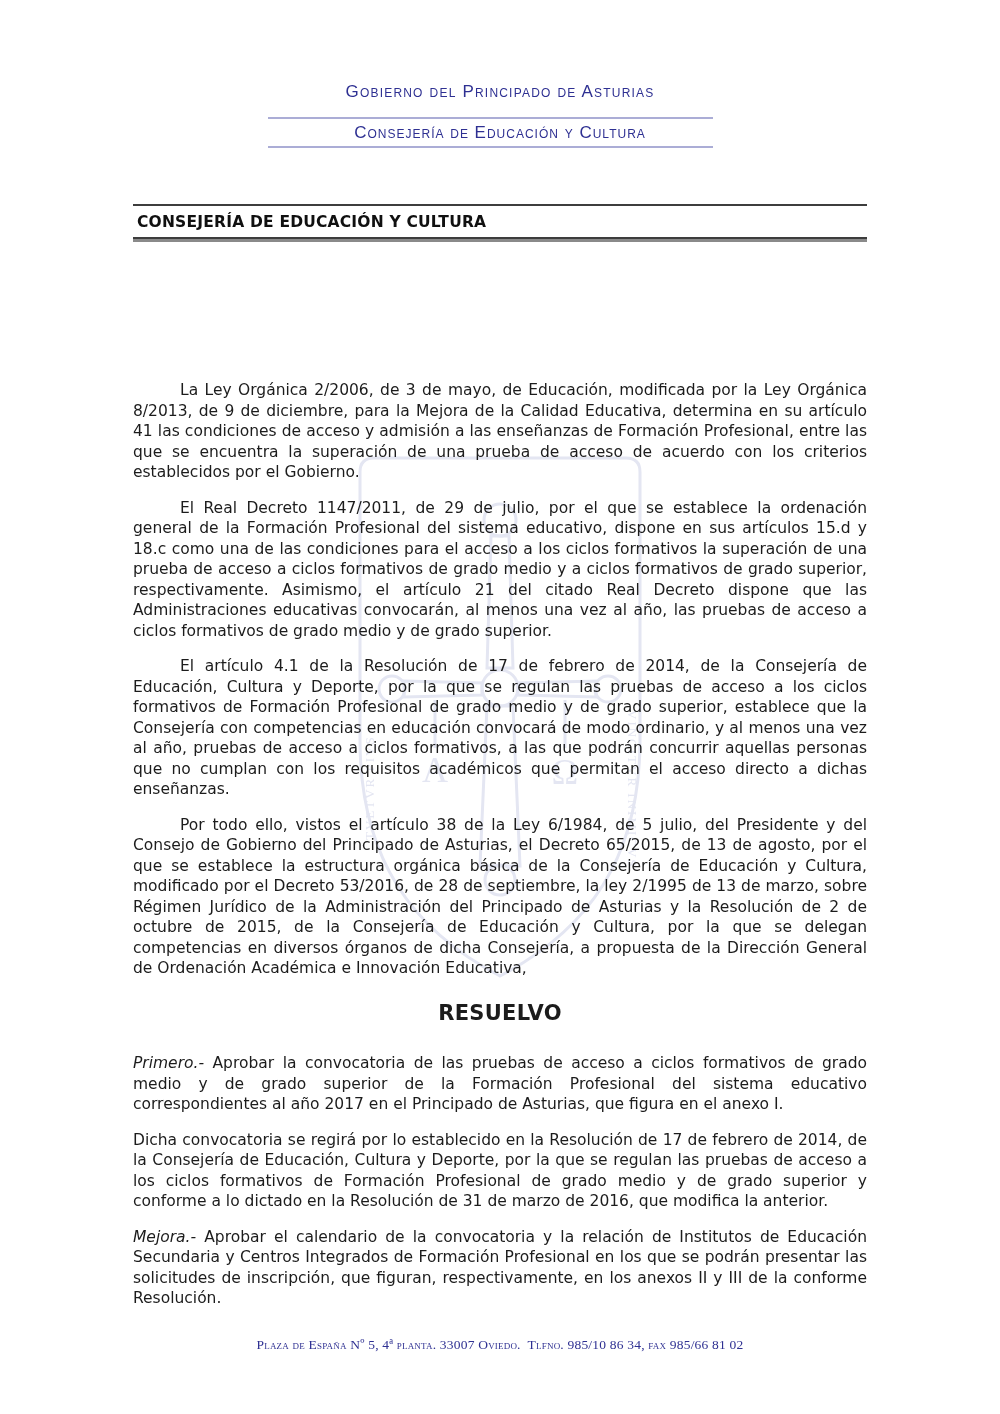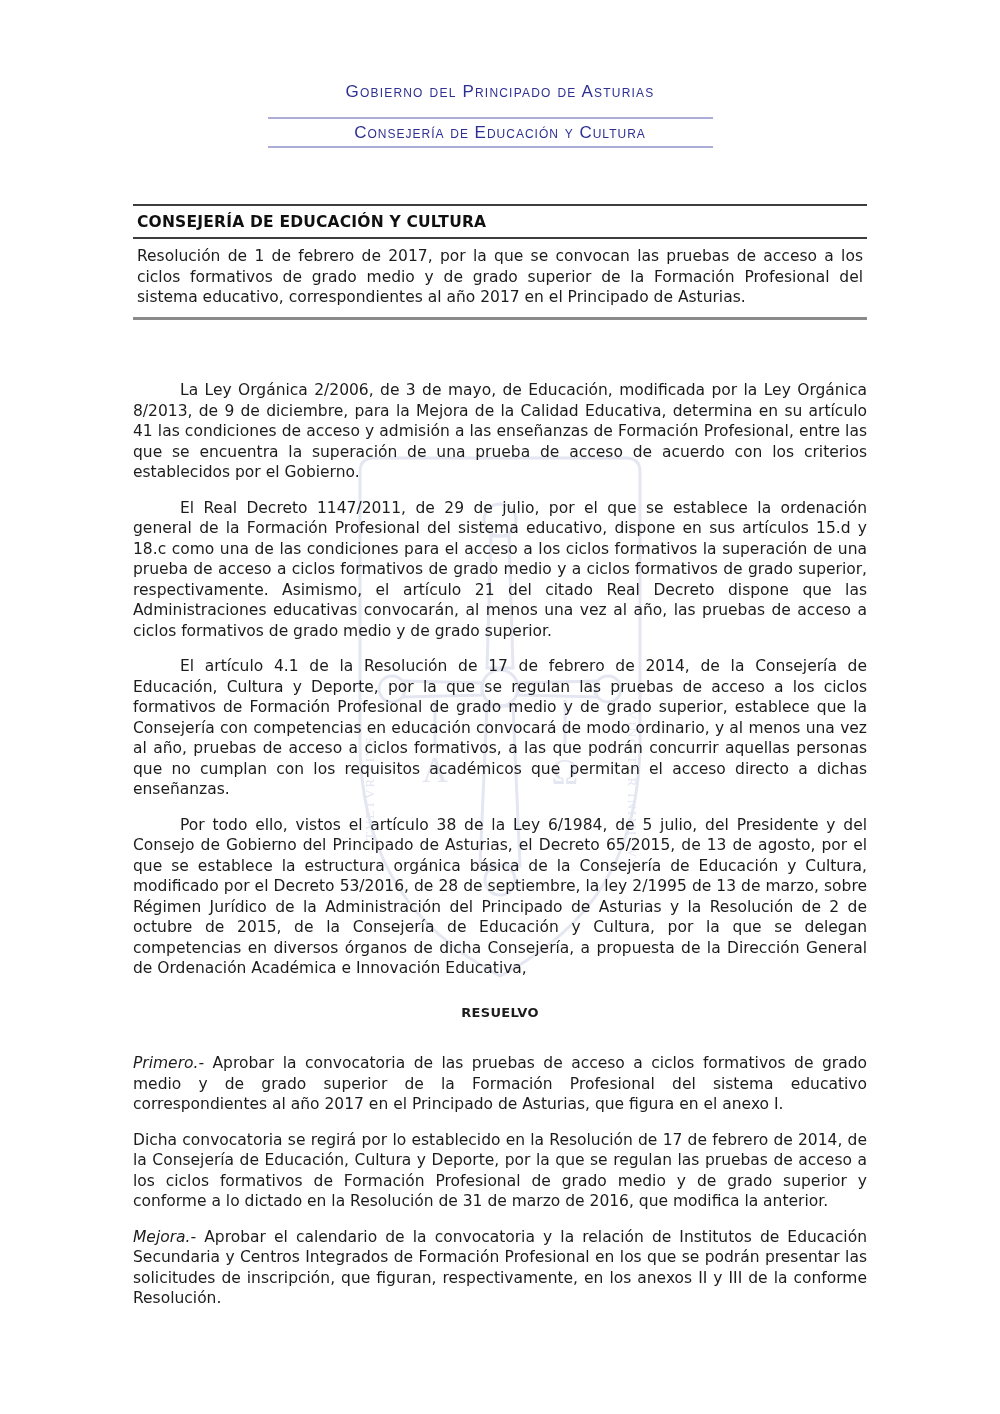--- a/index.html
+++ b/index.html
@@ -74,21 +74,21 @@
   }
   p.preamble{
     margin:0 0 15px 0;
     text-align:justify;
     text-indent:47px;
   }
   .resuelvo{
     margin:24px 0 30px 0;
     text-align:center;
     font-weight:bold;
-    font-size:13px;
+    font-size:21px;
     letter-spacing:.3px;
   }
   p.resolution{
     margin:8px 0 15px 0;
     text-align:justify;
   }
   p.resolution .lead{font-style:italic;}
   
   .page-footer{
     position:absolute;left:0;top:1337px;width:1000px;
@@ -129,30 +129,30 @@
     <g fill="#e4e6f2" font-family="Liberation Serif, serif">
       <text x="105" y="342" font-size="36" text-anchor="middle">Α</text>
       <text x="235" y="344" font-size="36" text-anchor="middle">Ω</text>
       <text x="44" y="400" font-size="13" letter-spacing="2" transform="rotate(-90 44 400)">TVETVR PIVS</text>
       <text x="298" y="270" font-size="13" letter-spacing="2" transform="rotate(90 298 270)">VINCITVR INIMICVS</text>
     </g>
   </svg>
 
   <div class="title-block">
     <div class="title-heading">CONSEJERÍA DE EDUCACIÓN Y CULTURA</div>
-    <p class="title-summary">Resolución de 1 de febrero de 2017, por la que se convocan las pruebas de acceso a los ciclos formativos de grado medio y de grado superior de la Formación Profesional del sistema educativo, correspondientes al año 2017 en el Principado de Asturias.</p>
   </div>
 
   <div class="body-col">
     <p class="preamble">La Ley Orgánica 2/2006, de 3 de mayo, de Educación, modificada por la Ley Orgánica 8/2013, de 9 de diciembre, para la Mejora de la Calidad Educativa, determina en su artículo 41 las condiciones de acceso y admisión a las enseñanzas de Formación Profesional, entre las que se encuentra la superación de una prueba de acceso de acuerdo con los criterios establecidos por el Gobierno.</p>
     <p class="preamble">El Real Decreto 1147/2011, de 29 de julio, por el que se establece la ordenación general de la Formación Profesional del sistema educativo, dispone en sus artículos 15.d y 18.c como una de las condiciones para el acceso a los ciclos formativos la superación de una prueba de acceso a ciclos formativos de grado medio y a ciclos formativos de grado superior, respectivamente. Asimismo, el artículo 21 del citado Real Decreto dispone que las Administraciones educativas convocarán, al menos una vez al año, las pruebas de acceso a ciclos formativos de grado medio y de grado superior.</p>
     <p class="preamble">El artículo 4.1 de la Resolución de 17 de febrero de 2014, de la Consejería de Educación, Cultura y Deporte, por la que se regulan las pruebas de acceso a los ciclos formativos de Formación Profesional de grado medio y de grado superior, establece que la Consejería con competencias en educación convocará de modo ordinario, y al menos una vez al año, pruebas de acceso a ciclos formativos, a las que podrán concurrir aquellas personas que no cumplan con los requisitos académicos que permitan el acceso directo a dichas enseñanzas.</p>
     <p class="preamble">Por todo ello, vistos el artículo 38 de la Ley 6/1984, de 5 julio, del Presidente y del Consejo de Gobierno del Principado de Asturias, el Decreto 65/2015, de 13 de agosto, por el que se establece la estructura orgánica básica de la Consejería de Educación y Cultura, modificado por el Decreto 53/2016, de 28 de septiembre, la ley 2/1995 de 13 de marzo, sobre Régimen Jurídico de la Administración del Principado de Asturias y la Resolución de 2 de octubre de 2015, de la Consejería de Educación y Cultura, por la que se delegan competencias en diversos órganos de dicha Consejería, a propuesta de la Dirección General de Ordenación Académica e Innovación Educativa,</p>
 
     <div class="resuelvo">RESUELVO</div>
 
     <p class="resolution"><span class="lead">Primero.-</span><span> Aprobar la convocatoria de las pruebas de acceso a ciclos formativos de grado medio y de grado superior de la Formación Profesional del sistema educativo correspondientes al año 2017 en el Principado de Asturias, que figura en el anexo I.</span></p>
     <p class="resolution"><span>Dicha convocatoria se regirá por lo establecido en la Resolución de 17 de febrero de 2014, de la Consejería de Educación, Cultura y Deporte, por la que se regulan las pruebas de acceso a los ciclos formativos de Formación Profesional de grado medio y de grado superior y conforme a lo dictado en la Resolución de 31 de marzo de 2016, que modifica la anterior.</span></p>
     <p class="resolution"><span class="lead">Mejora.-</span><span> Aprobar el calendario de la convocatoria y la relación de Institutos de Educación Secundaria y Centros Integrados de Formación Profesional en los que se podrán presentar las solicitudes de inscripción, que figuran, respectivamente, en los anexos II y III de la conforme Resolución.</span></p>
   </div>
 
+  <div class="page-footer">Plaza de España Nº 5, 4ª planta. 33007 Oviedo.&nbsp; Tlfno. 985/10 86 34, fax 985/66 81 02</div>
 
 </div>
 
 </body></html>

